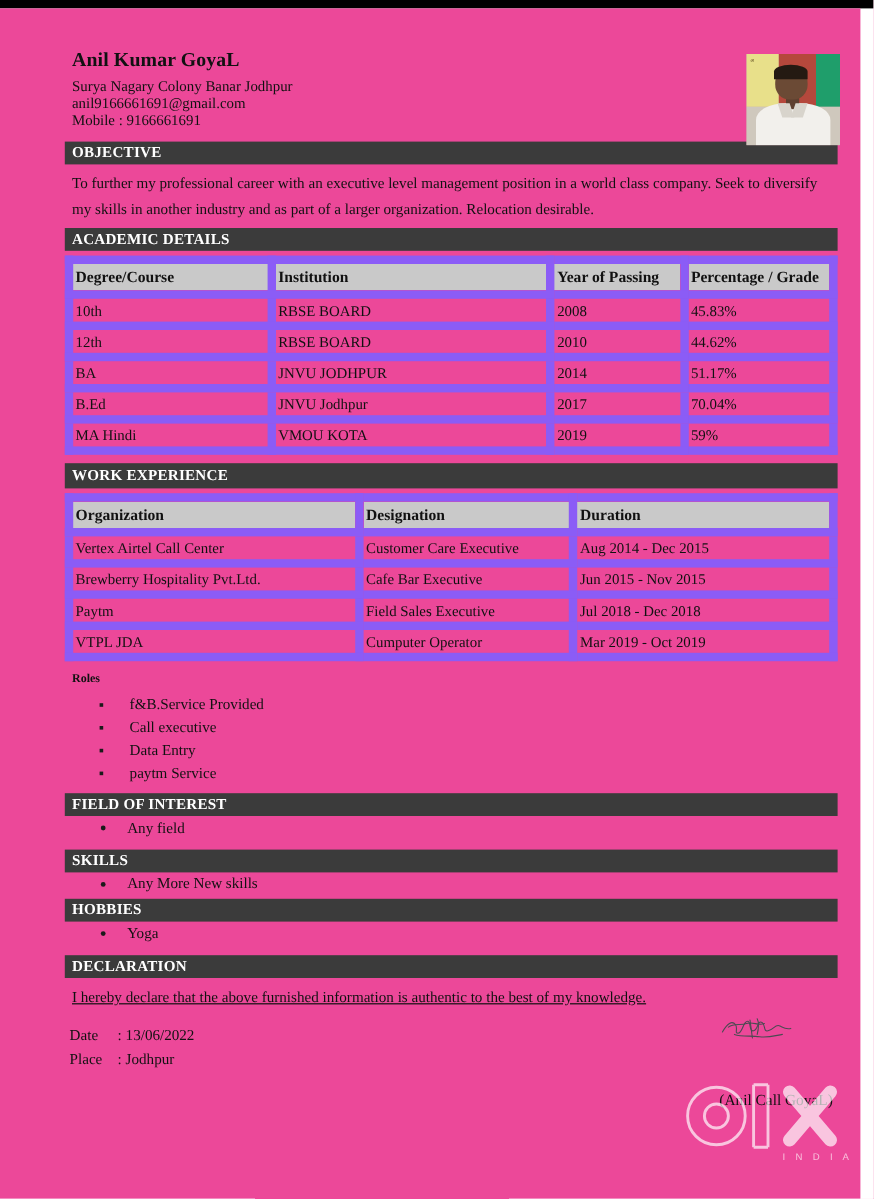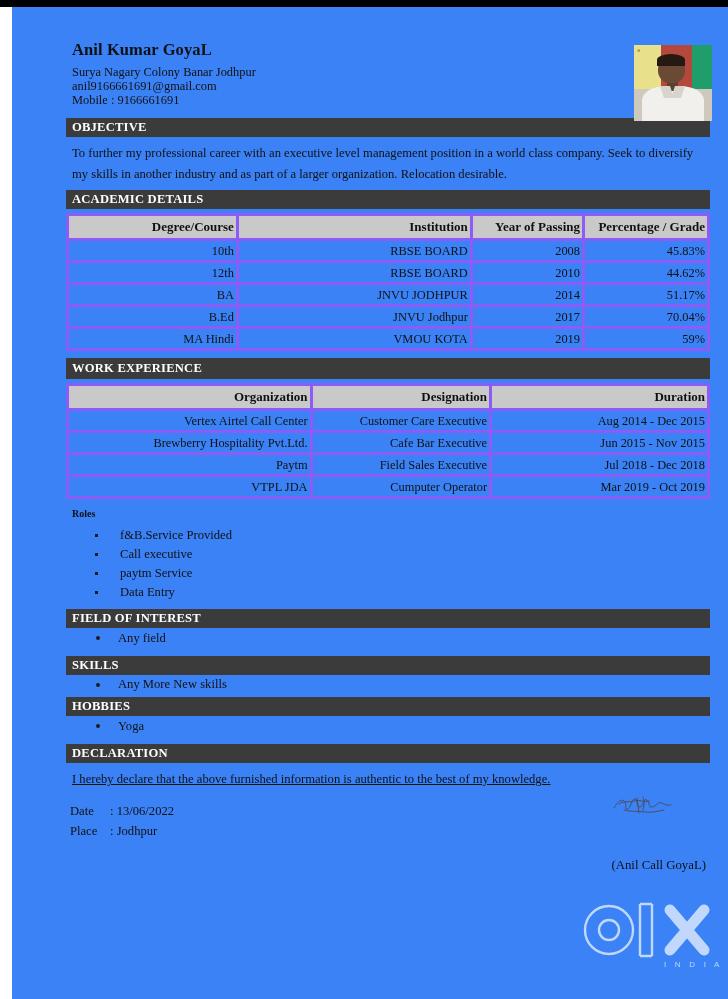--- a/index.html
+++ b/index.html
@@ -17,24 +17,24 @@
   }
   #top-band {
     position: absolute;
     top: 0; left: 0;
     width: 728px;
     height: 7px;
     background: #000000;
   }
   #page {
     position: absolute;
-    top: 7px; left: 12px;
+    top: 7px; left: 0;
     width: 717px;
     height: 992px;
-    background: #3b82f6;
+    background: #ec4899;
   }
   #doc {
     position: absolute;
     left: 54px;
     top: 33px;
     width: 644px;
   }
 
   
   .hdr {
@@ -115,22 +115,22 @@
   }
 
   
   table.grid {
     border-collapse: collapse;
     width: 100%;
     table-layout: fixed;
     margin-top: 4px;
   }
   table.grid th, table.grid td {
-    border: 3px solid #8b5cf6;
-    text-align: right;
+    border: 7px solid #8b5cf6;
+    text-align: left;
     font-size: 12.4px;
     line-height: 16px;
     padding: 1px 2px;
     height: 17px;
     overflow: hidden;
     white-space: nowrap;
   }
   table.grid th {
     background: #c9c9c9;
     font-weight: bold;
@@ -354,22 +354,22 @@
           <td>Cumputer Operator</td>
           <td>Mar 2019 - Oct 2019</td>
         </tr>
       </tbody>
     </table>
 
     <div class="roles-title">Roles</div>
     <ul class="sq">
       <li>f&amp;B.Service Provided</li>
       <li>Call executive</li>
+      <li>Data Entry</li>
       <li>paytm Service</li>
-      <li>Data Entry</li>
     </ul>
 
     <div class="gap-sm"></div>
 
     <div class="bar">FIELD OF INTEREST</div>
     <ul class="disc">
       <li>Any field</li>
     </ul>
 
     <div class="gap-sm"></div>

